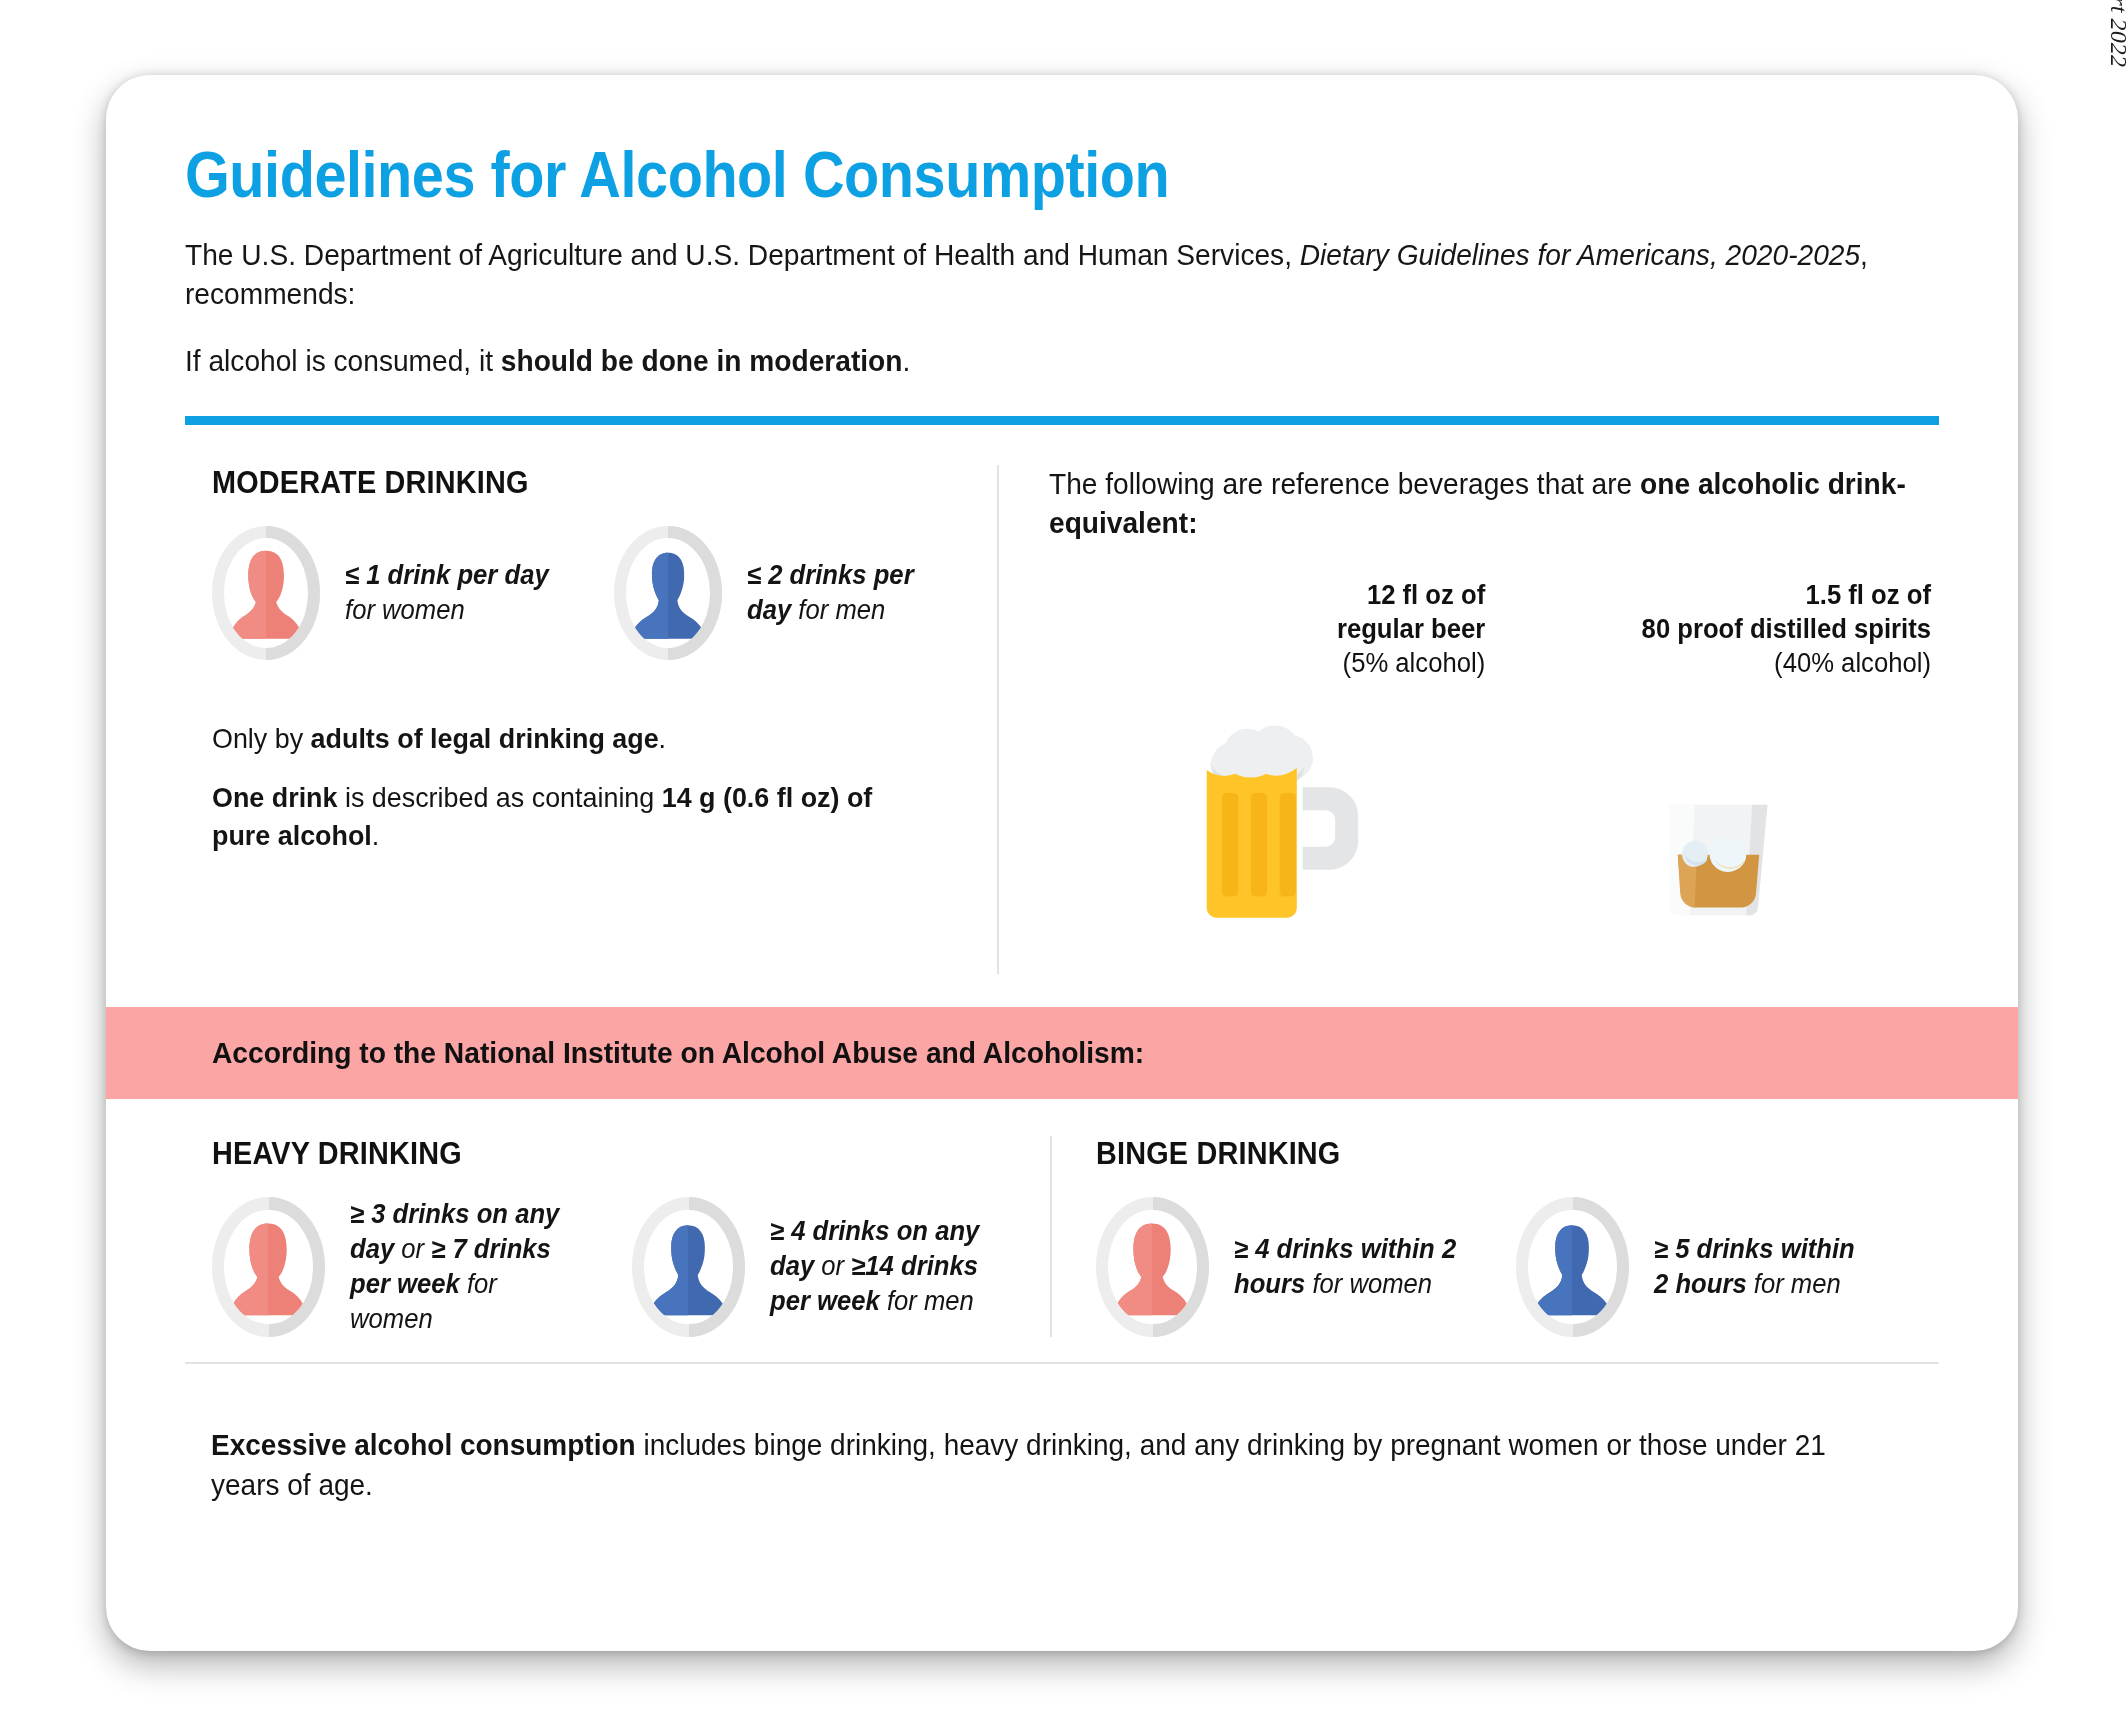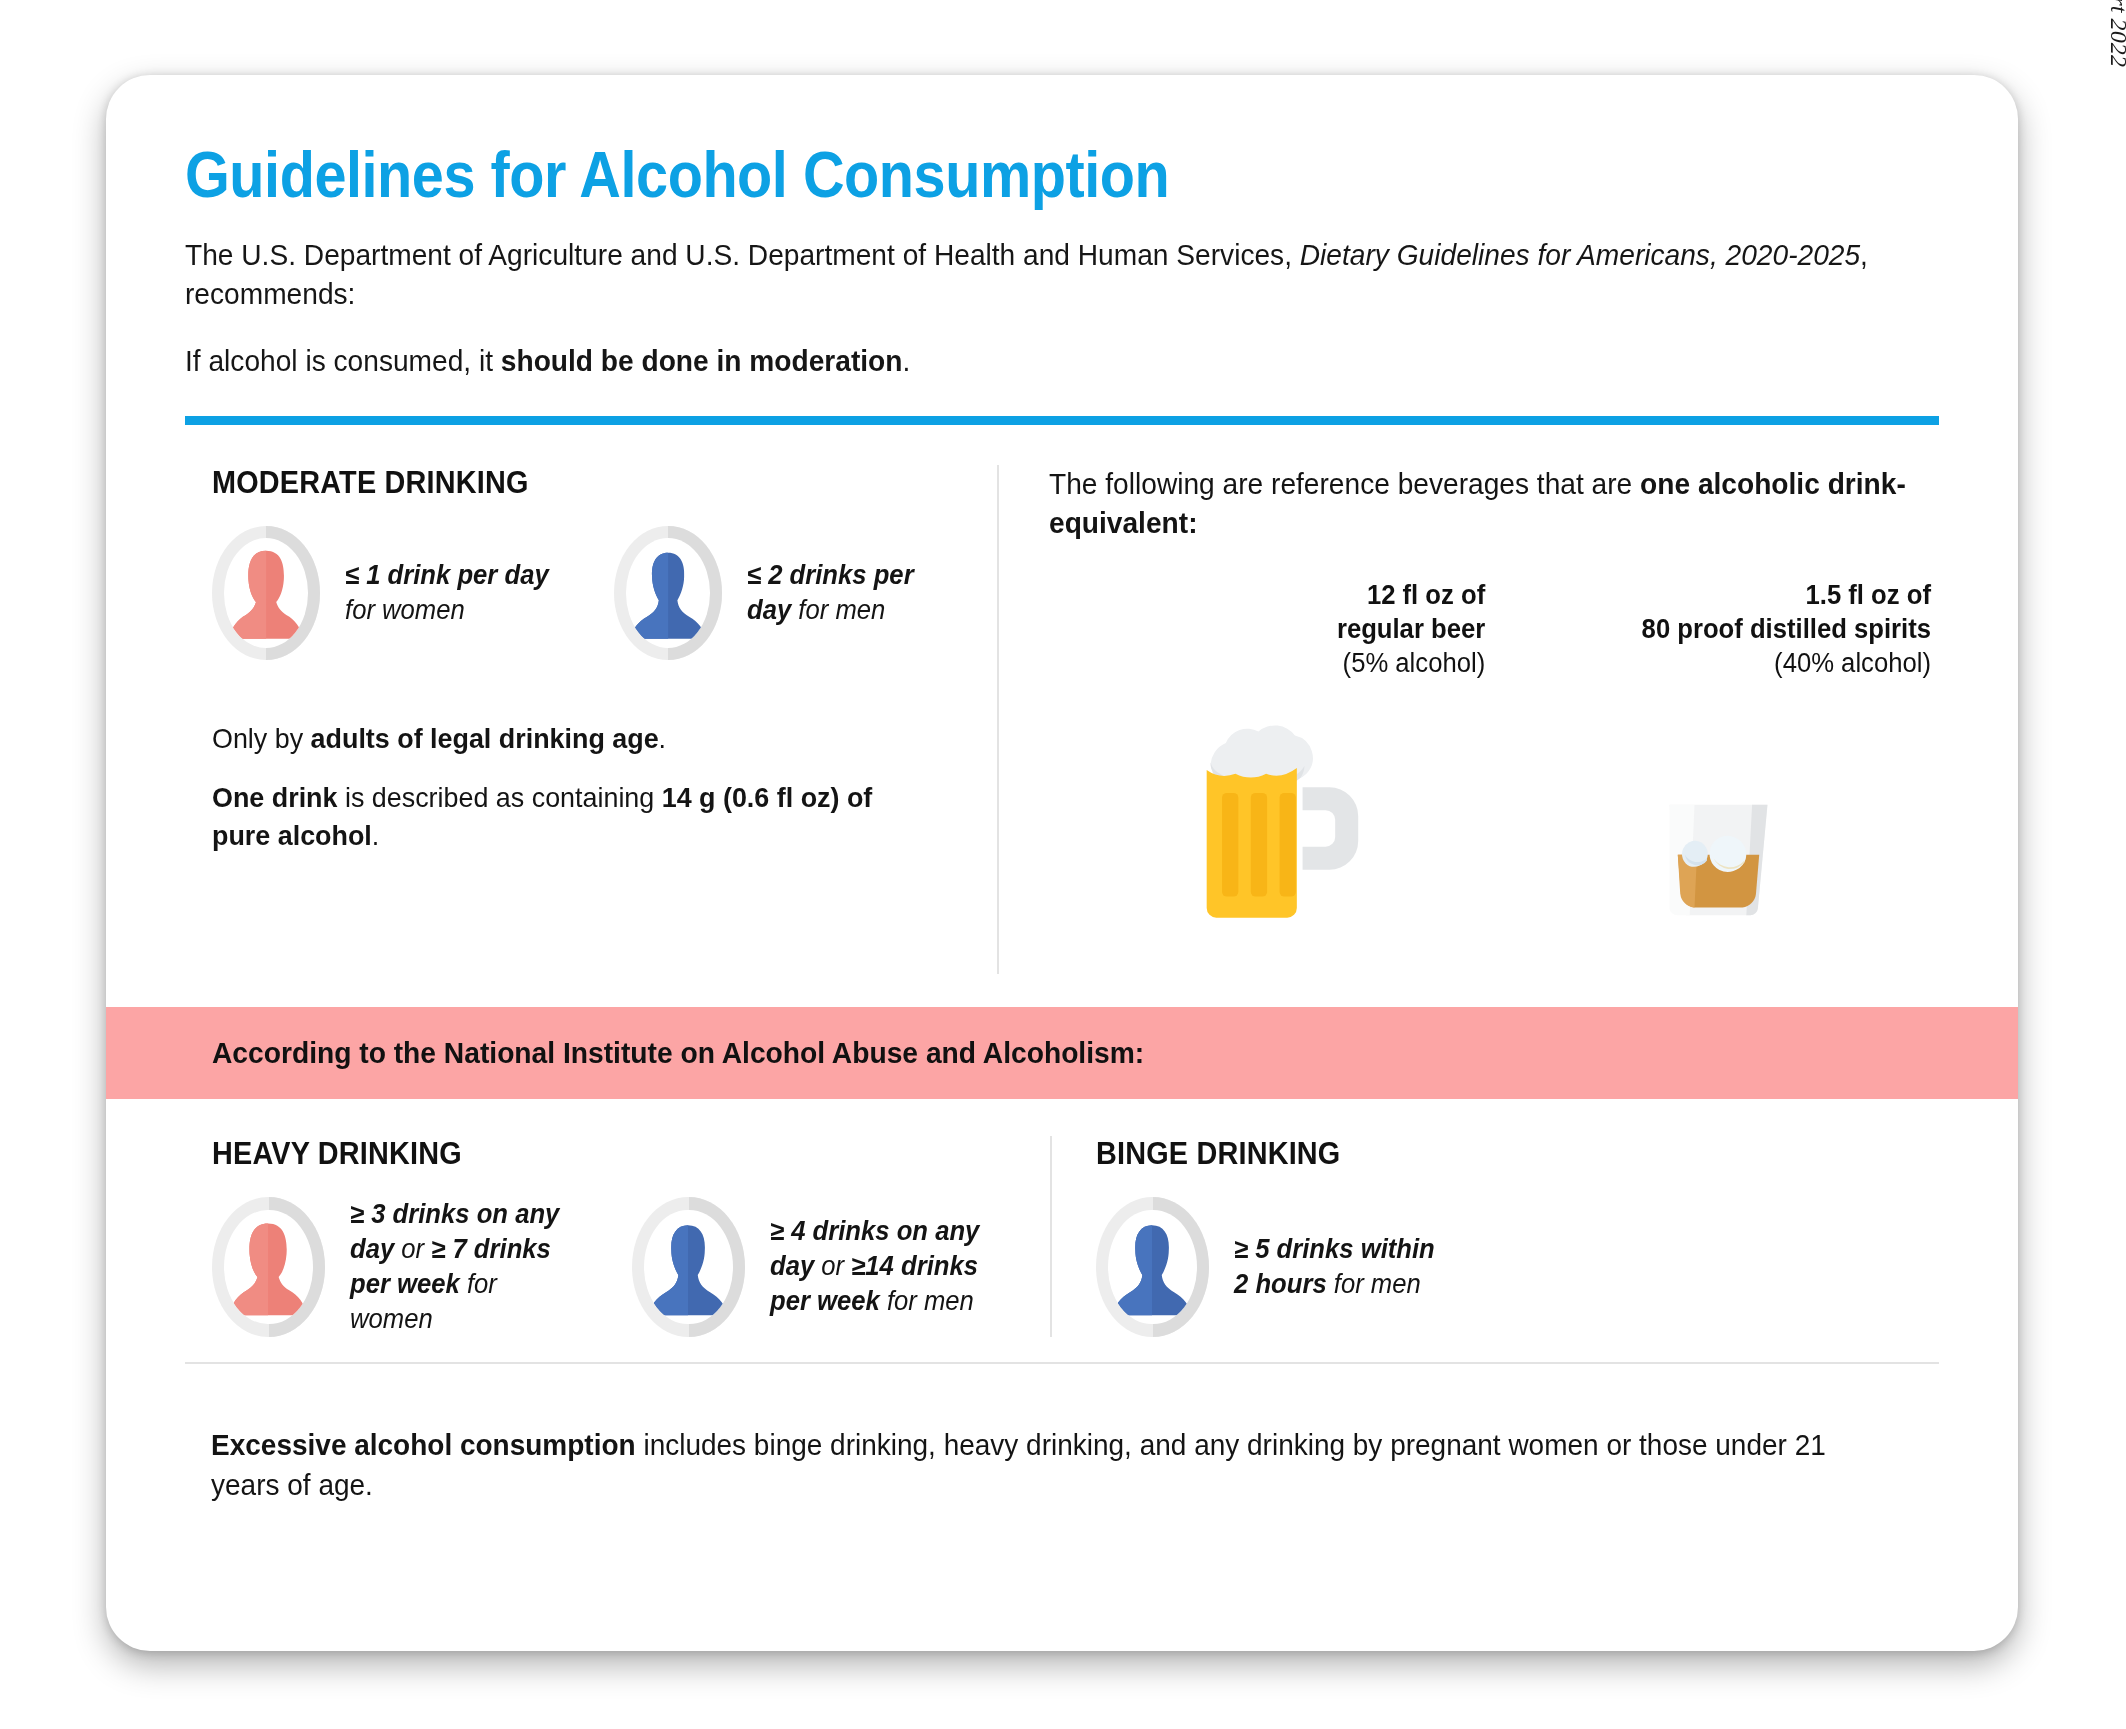--- a/index.html
+++ b/index.html
@@ -385,20 +385,34 @@
               </div>
             </div>
 
           </div>
         </div>
 
         <div class="bcol-right">
           <div class="sec-head">BINGE DRINKING</div>
           <div class="pairs">
 
+            <div class="arow">
+              <div class="avatar" style="width:113px;height:140px;">
+                <div class="ring-half"></div>
+                <div class="hole">
+                  <svg viewBox="0 0 100 120" preserveAspectRatio="none">
+                    <path d="M50 14 C31 14 28 31 29 46 C30 58 34 66 38 70 C36 76 33 80 26 84 C16 89 9 97 6 110 L94 110 C91 97 84 89 74 84 C67 80 64 76 62 70 C66 66 70 58 71 46 C72 31 69 14 50 14 Z" fill="#ED8178"></path>
+                    <path d="M50 14 C31 14 28 31 29 46 C30 58 34 66 38 70 C36 76 33 80 26 84 C16 89 9 97 6 110 L50 110 Z" fill="#F08C83"></path>
+                  </svg>
+                </div>
+              </div>
+              <div class="atext" style="max-width:240px;">
+                <b>≥ 4 drinks within 2 hours</b><span> for women</span>
+              </div>
+            </div>
 
             <div class="arow">
               <div class="avatar" style="width:113px;height:140px;">
                 <div class="ring-half"></div>
                 <div class="hole">
                   <svg viewBox="0 0 100 120" preserveAspectRatio="none">
                     <path d="M50 16 C36 16 30 27 31 42 C31 52 35 62 39 68 C38 76 34 81 25 86 C14 92 8 99 5 110 L95 110 C92 99 86 92 75 86 C66 81 62 76 61 68 C65 62 69 52 69 42 C70 27 64 16 50 16 Z" fill="#4169B0"></path>
                     <path d="M50 16 C36 16 30 27 31 42 C31 52 35 62 39 68 C38 76 34 81 25 86 C14 92 8 99 5 110 L50 110 Z" fill="#4874BE"></path>
                   </svg>
                 </div>

